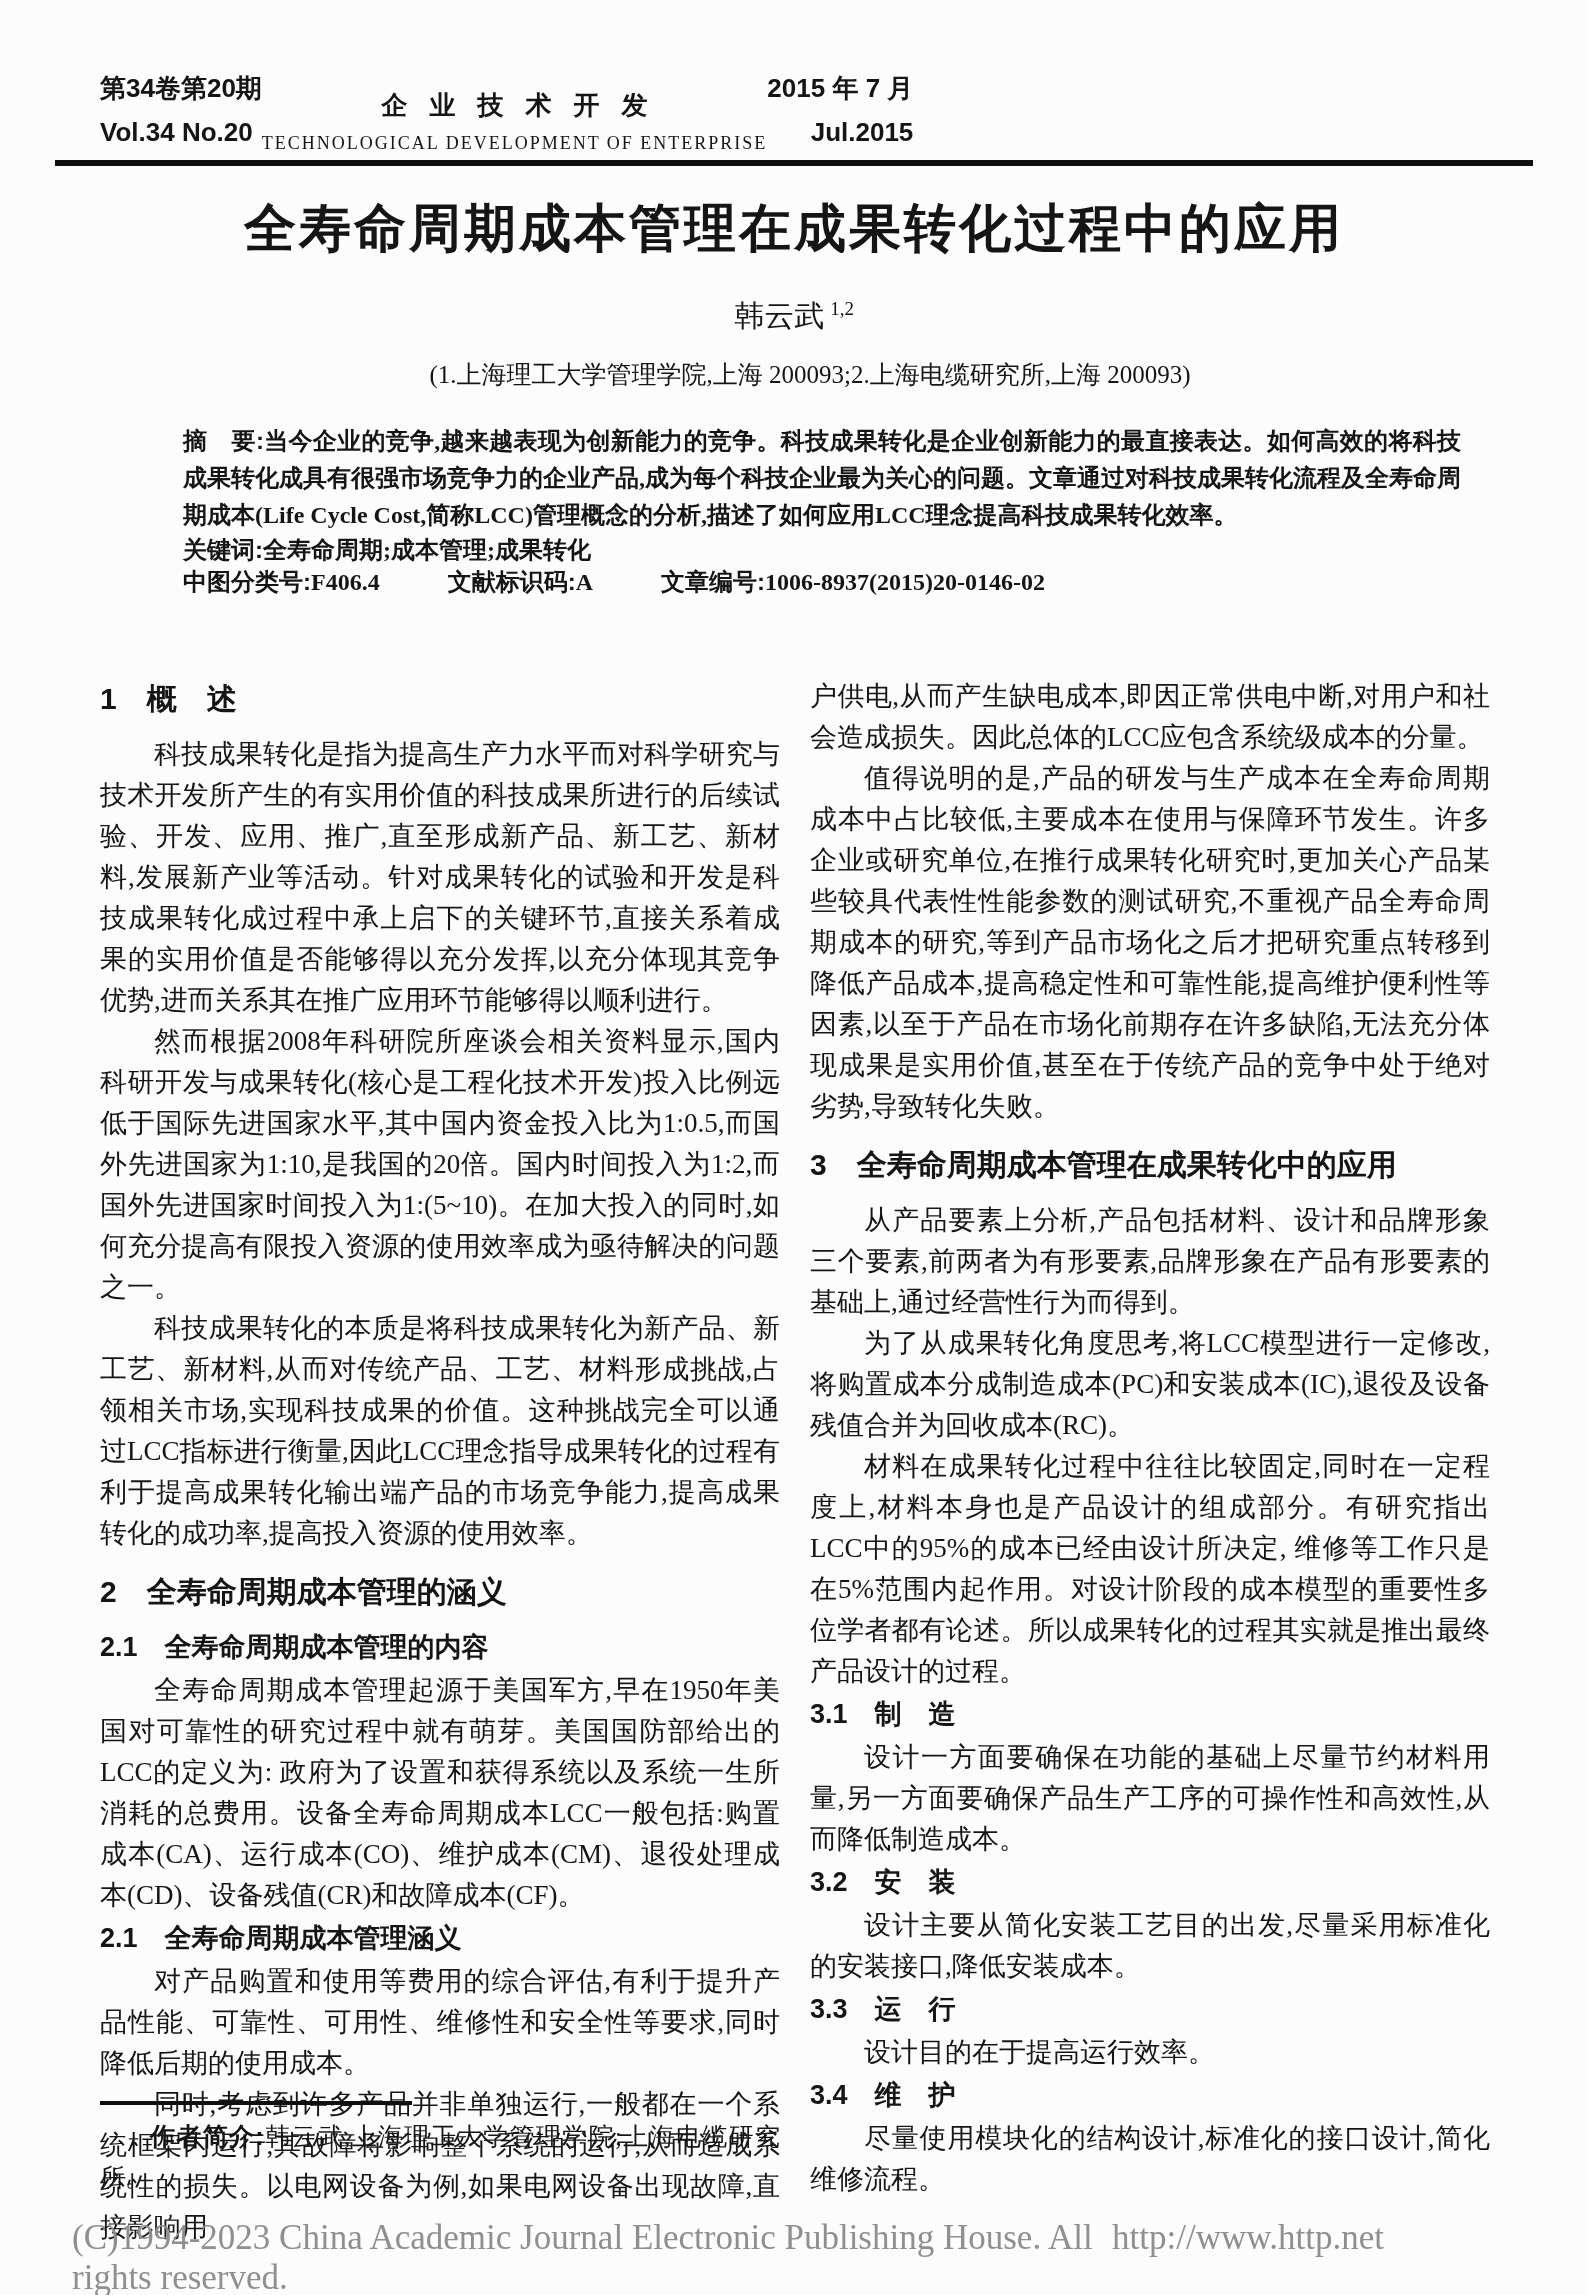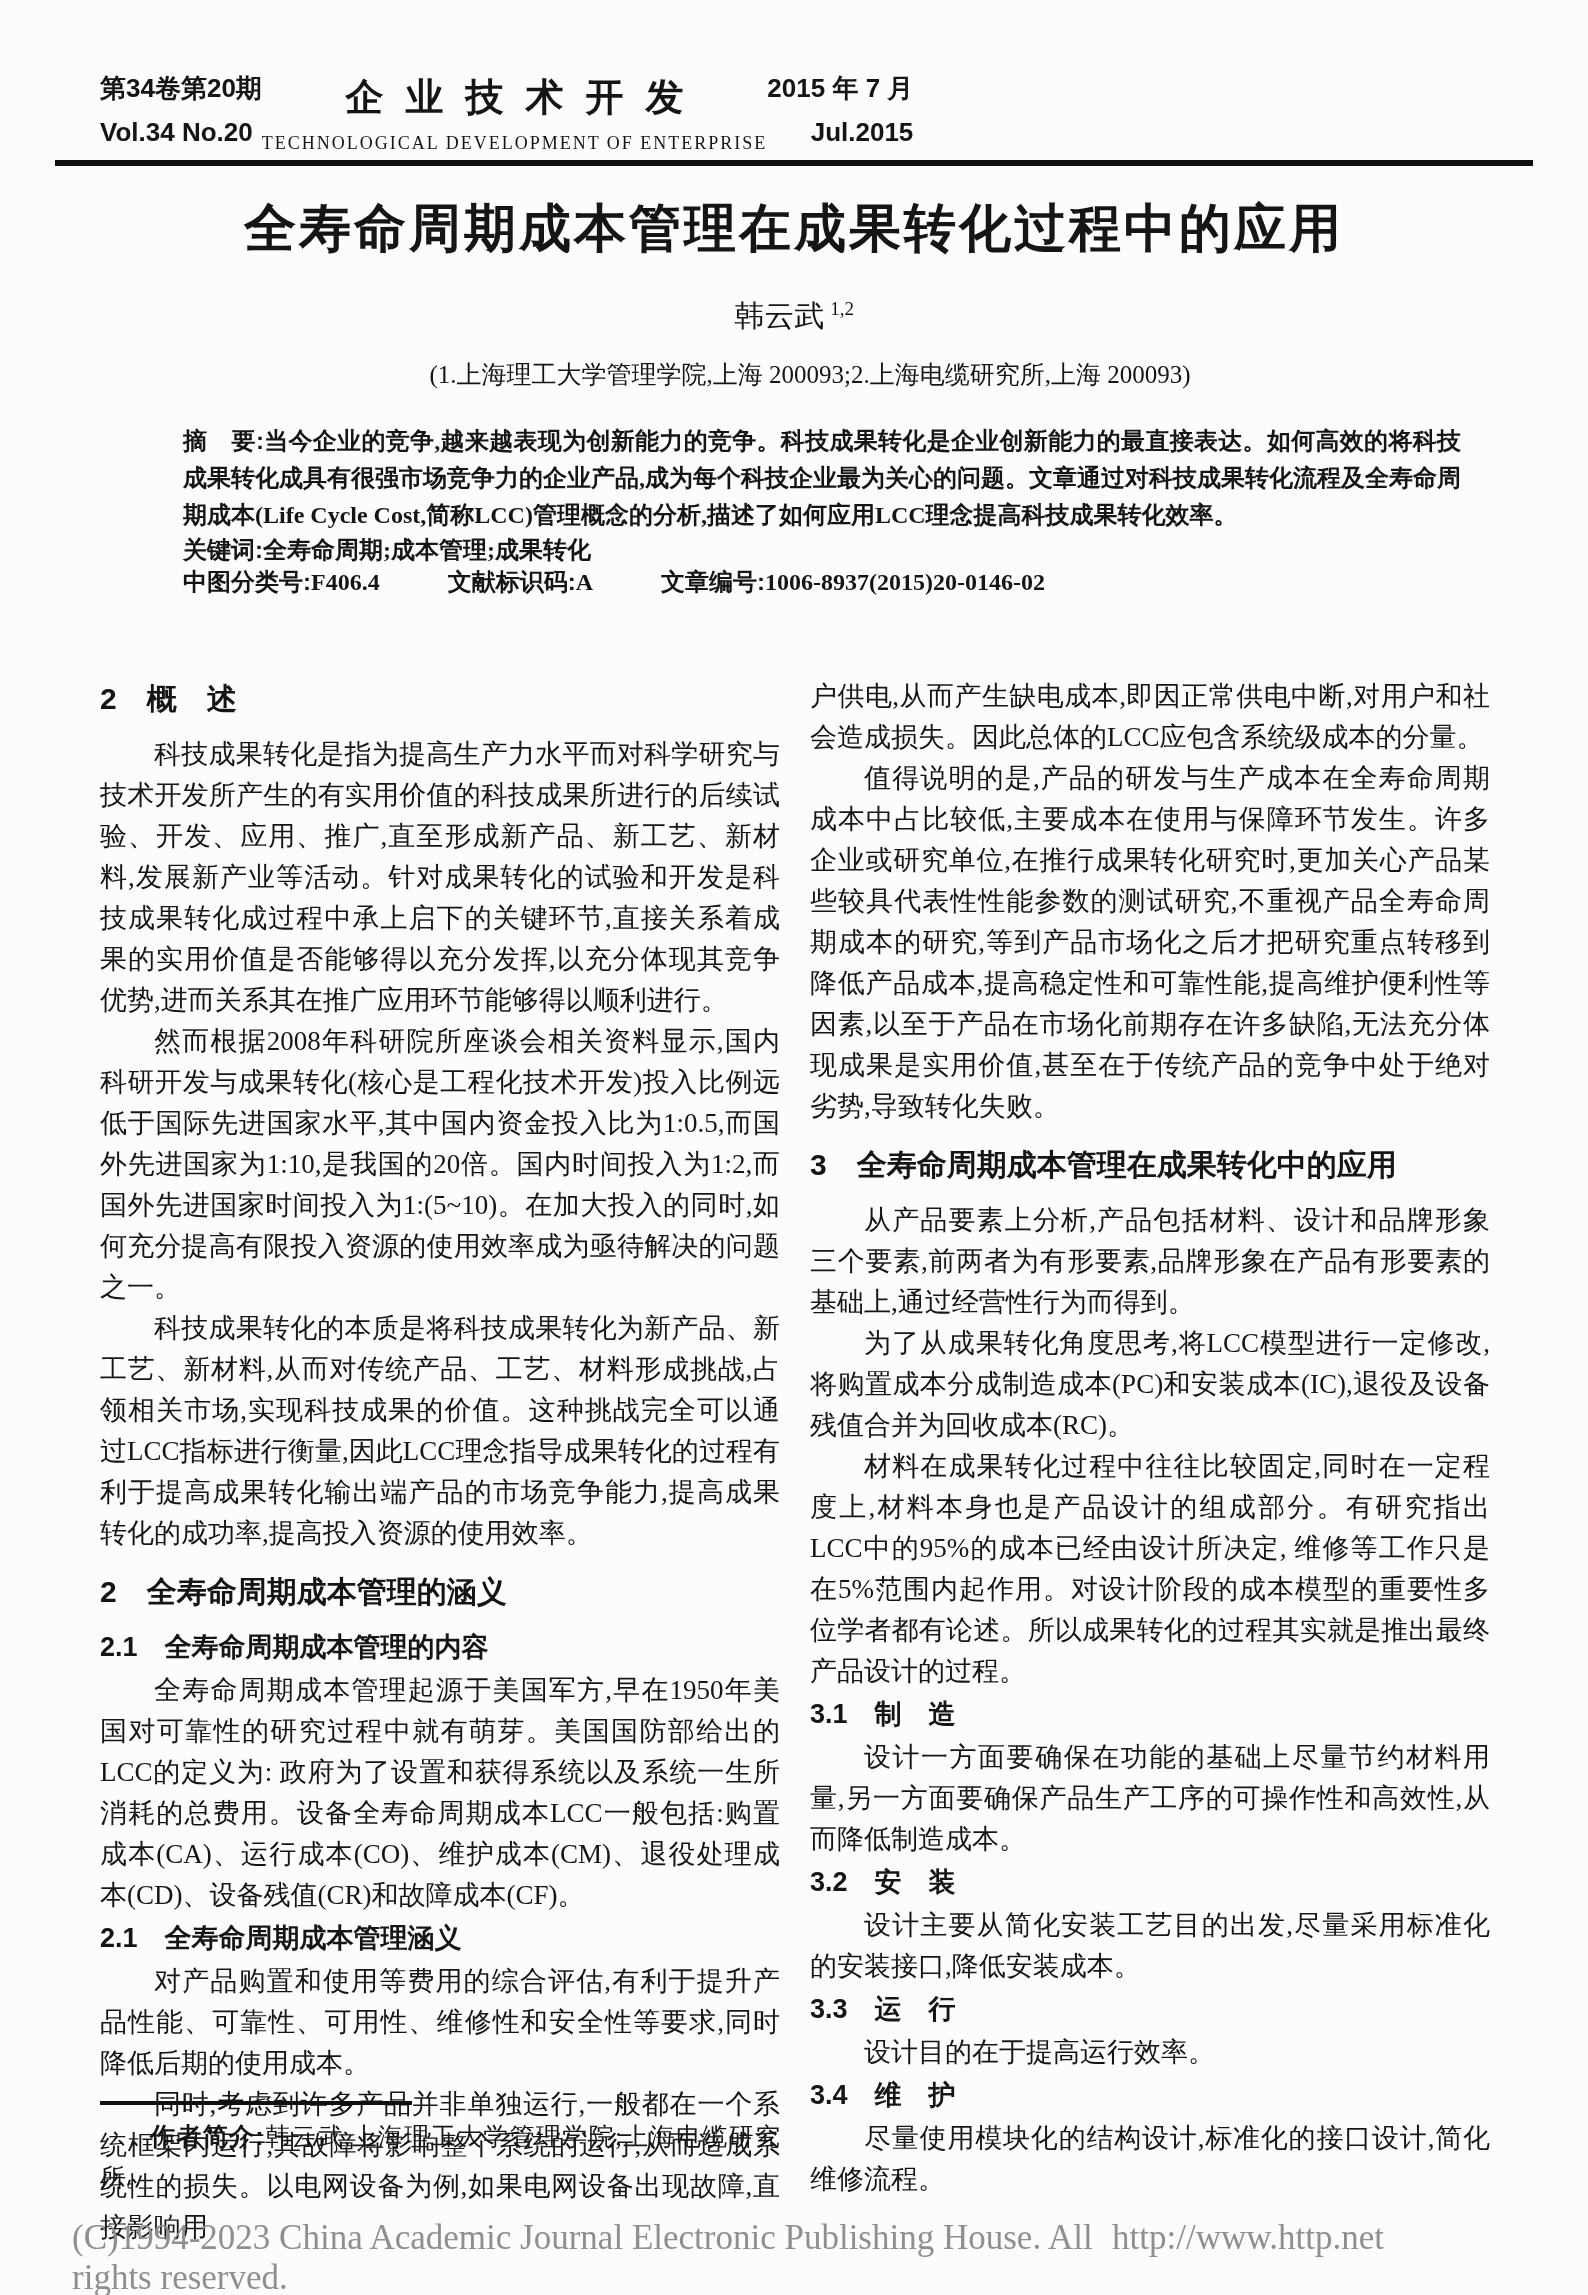--- a/index.html
+++ b/index.html
@@ -8,21 +8,21 @@
     background:#fcfcfc; color:#151515; margin:0 auto; overflow:hidden;
     font-family:"Liberation Serif","DejaVu Serif",serif;
   }
   
   .hdr { position:absolute; top:66px; left:100px; width:1388px;
          display:flex; justify-content:flex-start; align-items:flex-end; }
   .hdr-side { font-family:"Liberation Sans","DejaVu Sans",sans-serif;
               font-size:26px; line-height:44px; font-weight:600; }
   .hdr-right { text-align:right; }
   .hdr-center { text-align:center; }
-  .jcn { font-size:38px; font-weight:700; letter-spacing:22px; text-indent:22px;
+  .jcn { font-size:26px; font-weight:700; letter-spacing:22px; text-indent:22px;
          font-family:"Liberation Sans","DejaVu Sans",sans-serif; }
   .jen { font-size:18px; letter-spacing:2px; margin-top:10px;
          font-family:"Liberation Serif","DejaVu Serif",serif; }
   .hdr-rule { position:absolute; top:160px; left:55px; width:1478px; height:6px; background:#101010; }
 
   
   .title { position:absolute; top:194px; left:0; width:100%; margin:0;
            text-align:center; font-size:52px; font-weight:bold; letter-spacing:3px;
            font-family:"Liberation Sans","DejaVu Sans",sans-serif; }
   .author-line { position:absolute; top:296px; left:0; width:100%;
@@ -99,21 +99,21 @@
     <p class="meta-line">
       <span class="pair"><b class="lbl">中图分类号:</b><span>F406.4</span></span>
       <span class="pair"><b class="lbl">文献标识码:</b><span>A</span></span>
       <span class="pair"><b class="lbl">文章编号:</b><span>1006-8937(2015)20-0146-02</span></span>
     </p>
   </div>
 
   <div class="columns">
 
     <div class="col col-left">
-      <h2 class="first">2　概　述</h2>
+      <h2 class="first">1　概　述</h2>
       <p>科技成果转化是指为提高生产力水平而对科学研究与技术开发所产生的有实用价值的科技成果所进行的后续试验、开发、应用、推广,直至形成新产品、新工艺、新材料,发展新产业等活动。针对成果转化的试验和开发是科技成果转化成过程中承上启下的关键环节,直接关系着成果的实用价值是否能够得以充分发挥,以充分体现其竞争优势,进而关系其在推广应用环节能够得以顺利进行。</p>
       <p>然而根据2008年科研院所座谈会相关资料显示,国内科研开发与成果转化(核心是工程化技术开发)投入比例远低于国际先进国家水平,其中国内资金投入比为1:0.5,而国外先进国家为1:10,是我国的20倍。国内时间投入为1:2,而国外先进国家时间投入为1:(5~10)。在加大投入的同时,如何充分提高有限投入资源的使用效率成为亟待解决的问题之一。</p>
       <p>科技成果转化的本质是将科技成果转化为新产品、新工艺、新材料,从而对传统产品、工艺、材料形成挑战,占领相关市场,实现科技成果的价值。这种挑战完全可以通过LCC指标进行衡量,因此LCC理念指导成果转化的过程有利于提高成果转化输出端产品的市场竞争能力,提高成果转化的成功率,提高投入资源的使用效率。</p>
       <h2>2　全寿命周期成本管理的涵义</h2>
       <h3>2.1　全寿命周期成本管理的内容</h3>
       <p>全寿命周期成本管理起源于美国军方,早在1950年美国对可靠性的研究过程中就有萌芽。美国国防部给出的LCC的定义为: 政府为了设置和获得系统以及系统一生所消耗的总费用。设备全寿命周期成本LCC一般包括:购置成本(CA)、运行成本(CO)、维护成本(CM)、退役处理成本(CD)、设备残值(CR)和故障成本(CF)。</p>
       <h3>2.1　全寿命周期成本管理涵义</h3>
       <p>对产品购置和使用等费用的综合评估,有利于提升产品性能、可靠性、可用性、维修性和安全性等要求,同时降低后期的使用成本。</p>
       <p>同时,考虑到许多产品并非单独运行,一般都在一个系统框架内运行,其故障将影响整个系统的运行,从而造成系统性的损失。以电网设备为例,如果电网设备出现故障,直接影响用</p>
       <div class="footnote">

